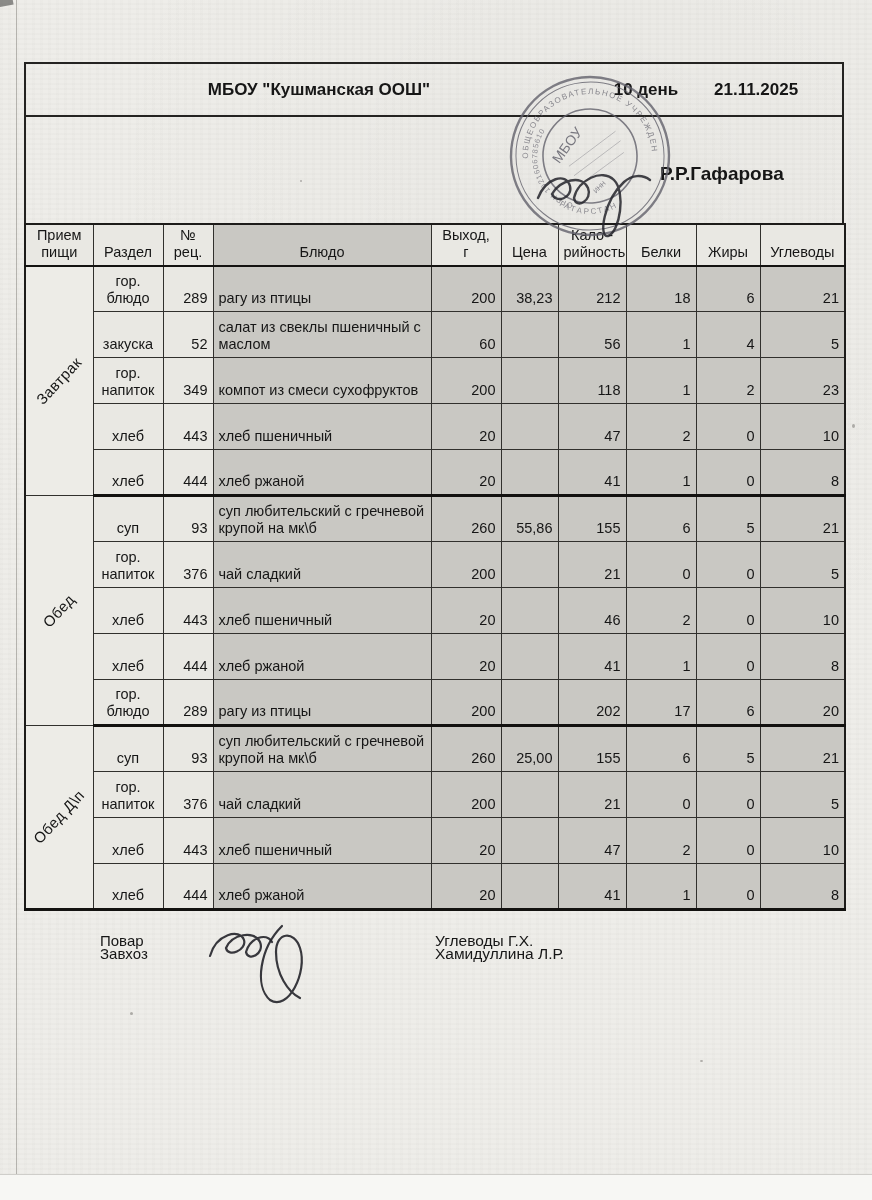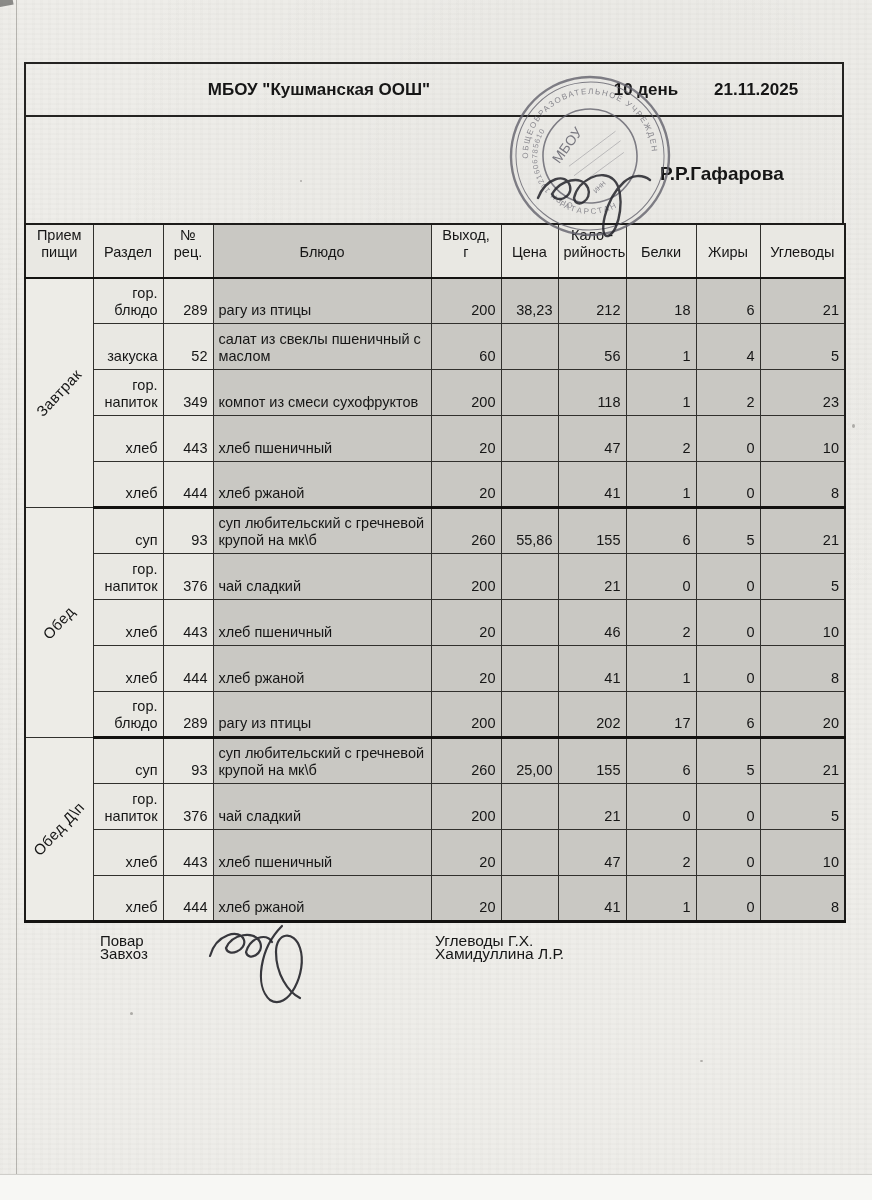--- a/index.html
+++ b/index.html
@@ -21,26 +21,26 @@
   .band-top .date{position:absolute;left:688px;top:16px;width:112px;text-align:left;font-size:17px;font-weight:bold;}
   .band-approve{position:relative;height:106px;border-left:2px solid #242321;border-right:2px solid #242321;box-sizing:border-box;}
   .band-approve .approve{position:absolute;left:40px;top:44px;font-size:21px;font-weight:bold;letter-spacing:.3px;white-space:pre;}
   .band-approve .director{position:absolute;left:634px;top:46px;font-size:19px;font-weight:bold;}
 
   table.menu{border-collapse:collapse;table-layout:fixed;width:820px;border:2px solid #1d1c1a;border-bottom:3.4px solid #141311;}
   table.menu th, table.menu td{border:1.4px solid #31302d;vertical-align:bottom;padding:2px 5px 4px 5px;
     font-size:14.5px;font-weight:500;line-height:1.2;overflow:hidden;}
   table.menu thead tr{height:40px;}
   table.menu tbody tr{height:46px;}
-  table.menu th{background:#e9e8e3;font-weight:500;text-align:center;border-bottom:2.8px solid #141311;padding-bottom:15px;}
+  table.menu th{background:#e9e8e3;font-weight:500;text-align:center;border-bottom:2.8px solid #141311;padding-bottom:3px;}
   table.menu th .hl{display:block;}
   table.menu th.col-dish{background:#c9c8c3;}
   td.cell-gray{background:#c9c8c3;}
   td.cell-light{background:#e9e8e3;}
-  td.col-razdel{text-align:right;white-space:pre-line;}
+  td.col-razdel{text-align:center;white-space:pre-line;}
   td.col-rec, td.num{text-align:right;}
   td.col-dish{text-align:left;}
   td.meal-cell{background:#edece7;position:relative;}
   .meal-rot{position:absolute;left:50%;top:50%;transform:translate(-50%,-50%) rotate(-47deg);
     white-space:nowrap;font-size:15px;font-weight:500;letter-spacing:.4px;}
   tr.section-end td{border-bottom:3.4px solid #12110f;}
 
   .stamp{position:absolute;left:506px;top:72px;width:168px;height:168px;opacity:.8;transform:rotate(-6deg);}
   .sig-over-stamp{position:absolute;left:520px;top:140px;width:170px;height:110px;}
   .footer{position:absolute;left:0;top:924px;width:872px;}

